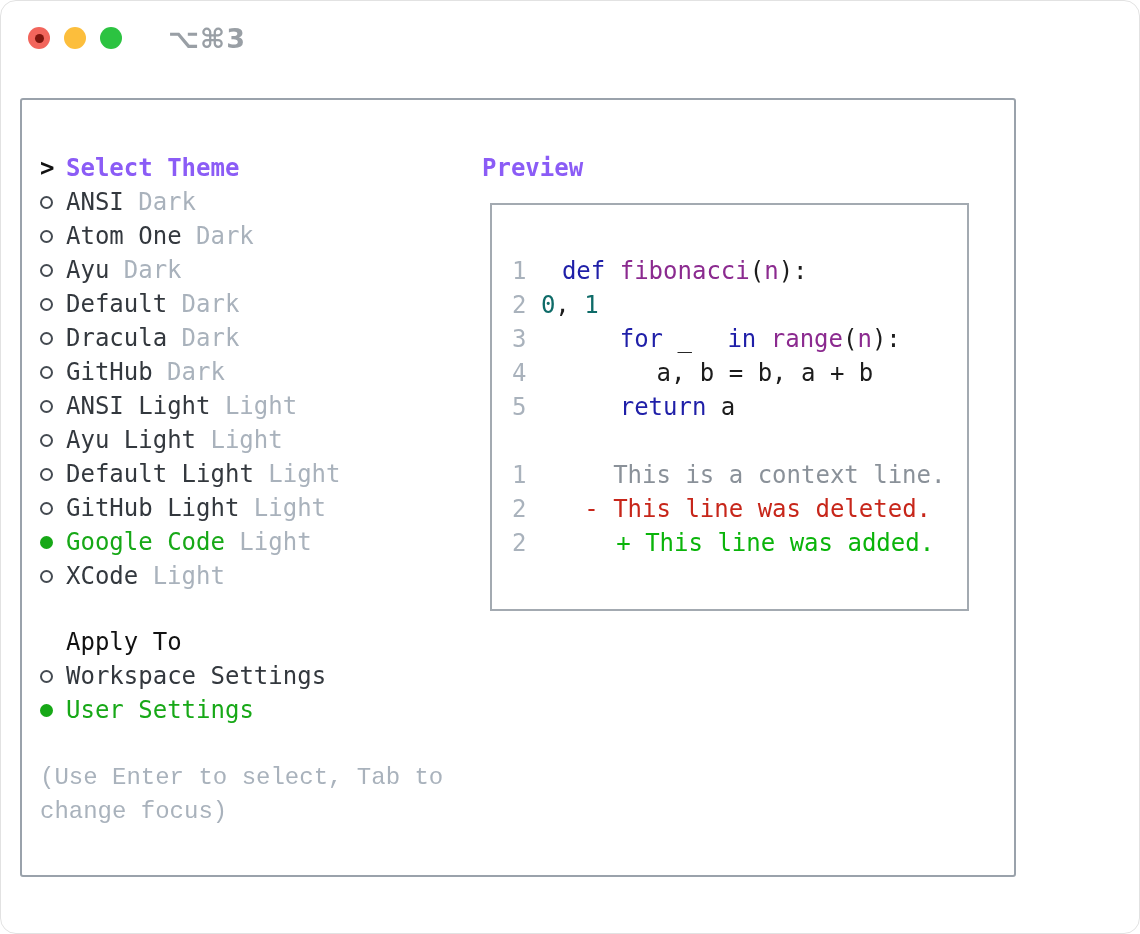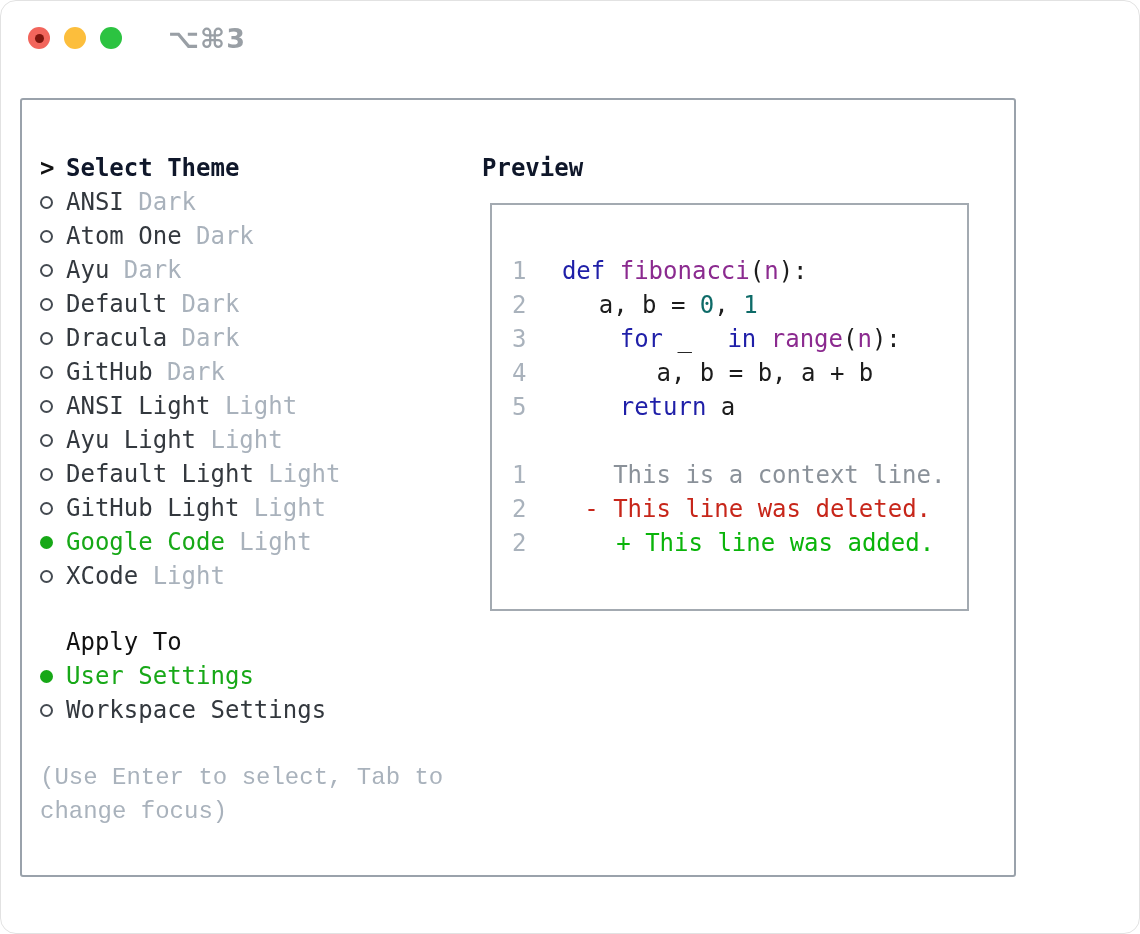--- a/index.html
+++ b/index.html
@@ -29,21 +29,21 @@
     position:absolute;left:19px;top:97px;width:992px;height:775px;
     border:2px solid #9aa2ab;border-radius:3px;background:#ffffff;
   }
   .left{position:absolute;left:18px;top:51px;width:440px;}
   .right{position:absolute;left:460px;top:51px;width:492px;}
   .row{display:flex;align-items:center;height:34px;font-size:24px;color:#33383e;white-space:pre;}
   .marker{display:inline-flex;width:26px;align-items:center;flex:0 0 auto;}
   .circle{width:13px;height:13px;border-radius:50%;border:2px solid #454b52;box-sizing:border-box;}
   .circle.sel{background:#17a817;border-color:#17a817;}
   .cursor{font-weight:bold;color:#111111;}
-  .hdr{font-weight:bold;color:#0f172a;}
+  .hdr{font-weight:bold;color:#8b5cf6;}
   .subhdr{color:#111111;}
   .item-name{color:#33383e;}
   .item-name.sel{color:#17a817;}
   .variant{color:#a9b2bc;margin-left:14.4px;}
   .gap32{height:32px;}
   .gap34{height:34px;}
   .hint{margin-top:34px;font-size:24px;line-height:34px;color:#a9b2bc;width:432px;font-family:Liberation Mono, monospace;}
   
   .previewbox{
     margin-top:18px;margin-left:8px;width:475px;height:404px;
@@ -99,37 +99,37 @@
         </div>
 
       <div class="gap32"></div>
 
       <div class="row">
         <span class="marker"></span>
         <span class="subhdr">Apply To</span>
       </div>
 
       <div id="apply-list">
+          <div class="row"><span class="marker"><span class="circle"></span></span><span class="item-name">Workspace Settings</span></div>
           <div class="row"><span class="marker"><span class="circle sel"></span></span><span class="item-name sel">User Settings</span></div>
-          <div class="row"><span class="marker"><span class="circle"></span></span><span class="item-name">Workspace Settings</span></div>
         </div>
 
       <div class="hint">(Use Enter to select, Tab to change focus)</div>
     </div>
 
     <div class="right">
       <div class="row">
         <span class="hdr">Preview</span>
       </div>
 
       <div class="previewbox">
         <div class="codearea">
           <div id="code-lines">
               <div class="crow"><span class="lnum">1</span><span class="c-kw">def</span><span class="c-pl"> </span><span class="c-fn">fibonacci</span><span class="c-pl">(</span><span class="c-fn">n</span><span class="c-pl">):</span></div>
-              <div class="crow"><span class="lnum">2</span><span class="c-pl">    a, b = </span><span class="c-num">0</span><span class="c-pl">, </span><span class="c-num">1</span></div>
+              <div class="crow"><span class="lnum">2</span><span class="c-num">0</span><span class="c-pl">, </span><span class="c-num">1</span></div>
               <div class="crow"><span class="lnum">3</span><span class="c-pl">    </span><span class="c-kw">for</span><span class="c-pl"> _ </span><span class="c-kw">in</span><span class="c-pl"> </span><span class="c-fn">range</span><span class="c-pl">(</span><span class="c-fn">n</span><span class="c-pl">):</span></div>
               <div class="crow"><span class="lnum">4</span><span class="c-pl">        a, b = b, a + b</span></div>
               <div class="crow"><span class="lnum">5</span><span class="c-pl">    </span><span class="c-kw">return</span><span class="c-pl"> a</span></div>
             </div>
           <div class="gap34"></div>
           <div id="diff-lines">
               <div class="crow"><span class="lnum">1</span><span class="c-ctx">     This is a context line.</span></div>
               <div class="crow"><span class="lnum">2</span><span class="c-pl">   </span><span class="c-del">- This line was deleted.</span></div>
               <div class="crow"><span class="lnum">2</span><span class="c-pl">   </span><span class="c-add">+ This line was added.</span></div>
             </div>

